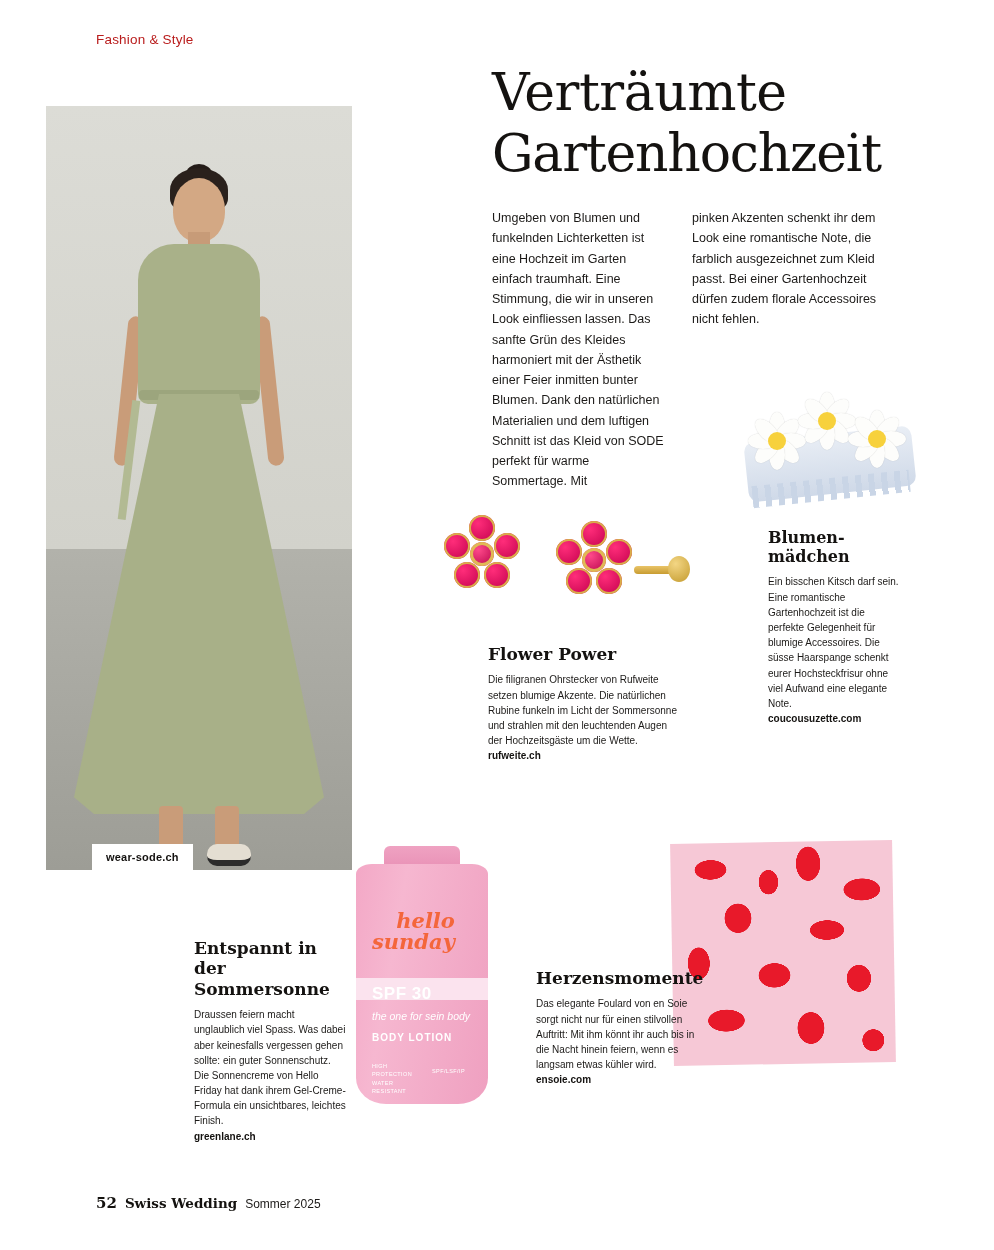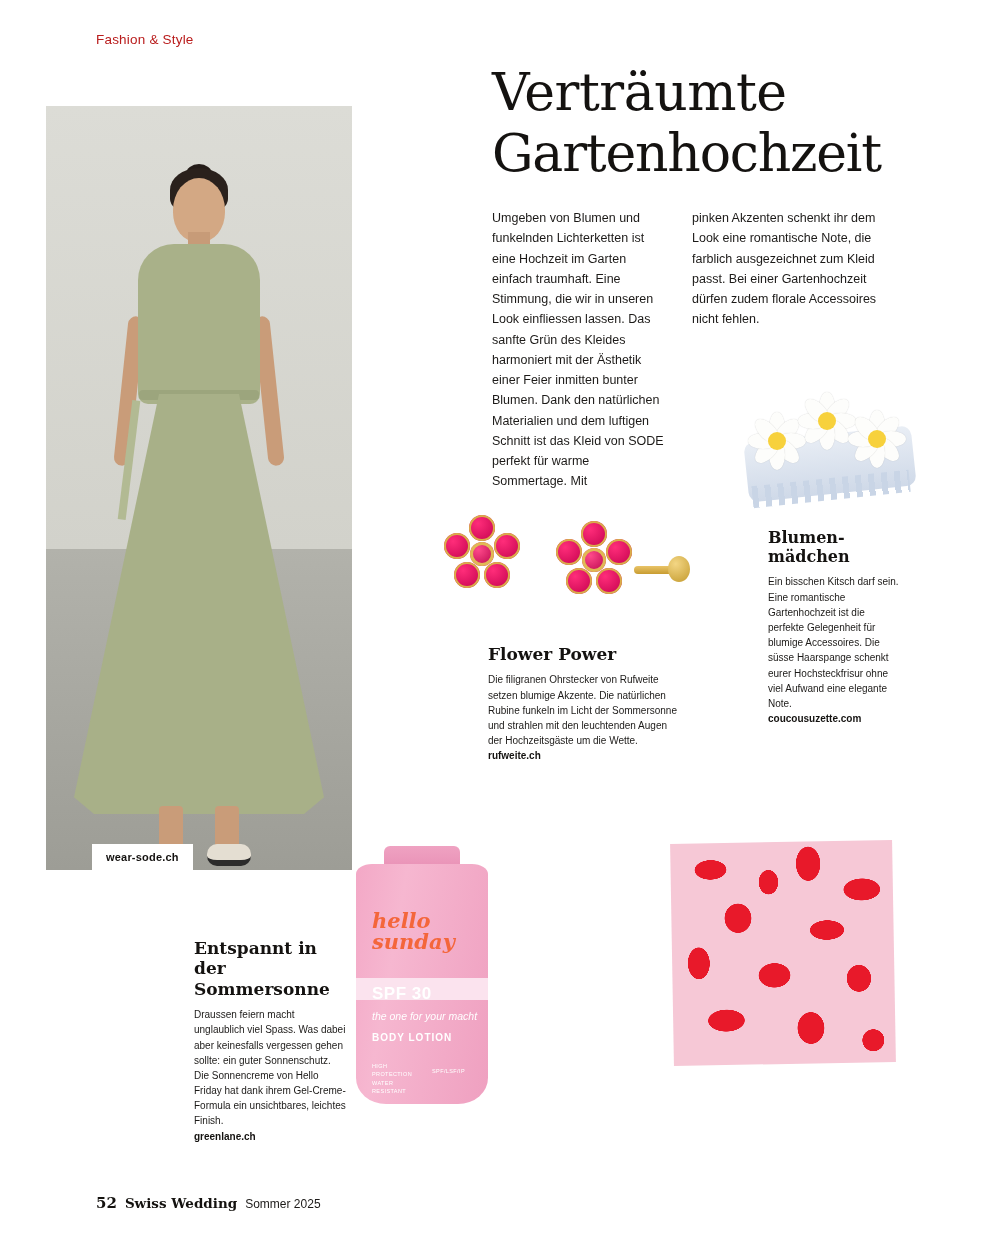--- a/index.html
+++ b/index.html
@@ -231,21 +231,21 @@
     border-radius: 6px 6px 2px 2px;
   }
   .tube-band {
     position: absolute; left: 0; top: 114px; width: 132px; height: 22px;
     background: #fbe3ee;
   }
   .tube-logo {
     position: absolute; left: 16px; top: 46px;
     font-family: "DejaVu Serif", serif;
     font-size: 21px; font-style: italic; font-weight: bold;
-    color: #f4663b; line-height: 1.0;
+    color: #f4663b; line-height: 1.0; text-align: right;
   }
   .tube-spf {
     position: absolute; left: 16px; top: 120px;
     font-size: 17px; font-weight: bold; color: #ffffff;
     letter-spacing: .5px;
   }
   .tube-tag {
     position: absolute; left: 16px; top: 146px;
     font-size: 10.5px; color: #ffffff; font-style: italic;
   }
@@ -421,21 +421,21 @@
 
   <div class="sunscreen">
     <div class="tube-cap"></div>
     <div class="tube">
       <div class="tube-band"></div>
       <div class="tube-logo">
         <span>hello</span><br>
         <span>sunday</span>
       </div>
       <div class="tube-spf">SPF 30</div>
-      <div class="tube-tag">the one for your macht</div>
+      <div class="tube-tag">the one for sein body</div>
       <div class="tube-sub">BODY LOTION</div>
       <div class="tube-fine" style="white-space:pre-line">HIGH
 PROTECTION
 WATER
 RESISTANT</div>
       <div class="tube-fine2">SPF/LSF/IP</div>
     </div>
   </div>
 
   <div class="foulard"></div>
@@ -457,20 +457,25 @@
 
   <div class="prod" id="entspannt">
     <h3>
       <span>Entspannt in</span><br>
       <span>der Sommersonne</span>
     </h3>
     <p>Draussen feiern macht unglaublich viel Spass. Was dabei aber keinesfalls vergessen gehen sollte: ein guter Sonnenschutz. Die Sonnencreme von Hello Friday hat dank ihrem Gel-Creme-Formula ein unsichtbares, leichtes Finish.</p>
     <span class="url">greenlane.ch</span>
   </div>
 
+  <div class="prod" id="herzensmomente">
+    <h3>Herzensmomente</h3>
+    <p>Das elegante Foulard von en Soie sorgt nicht nur für einen stilvollen Auftritt: Mit ihm könnt ihr auch bis in die Nacht hinein feiern, wenn es langsam etwas kühler wird.</p>
+    <span class="url">ensoie.com</span>
+  </div>
 
   <div class="footer">
     <span class="pageno">52</span>
     <span class="mag">Swiss Wedding</span>
     <span class="issue">Sommer 2025</span>
   </div>
 
 </div>
 
 </body></html>

